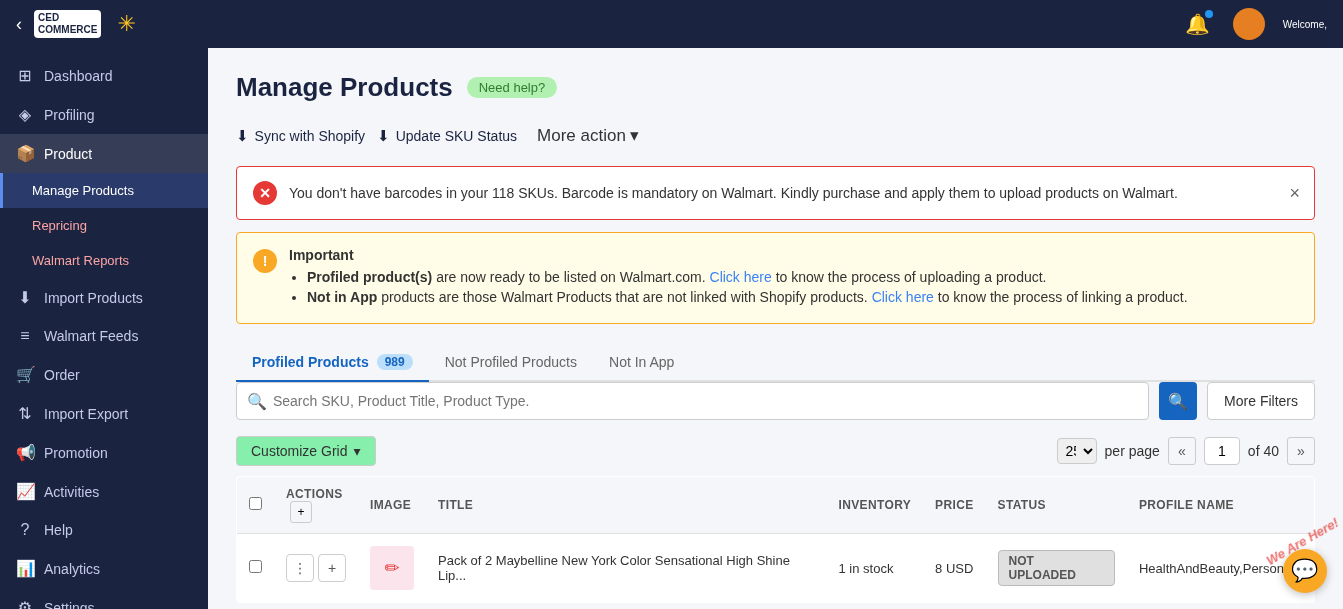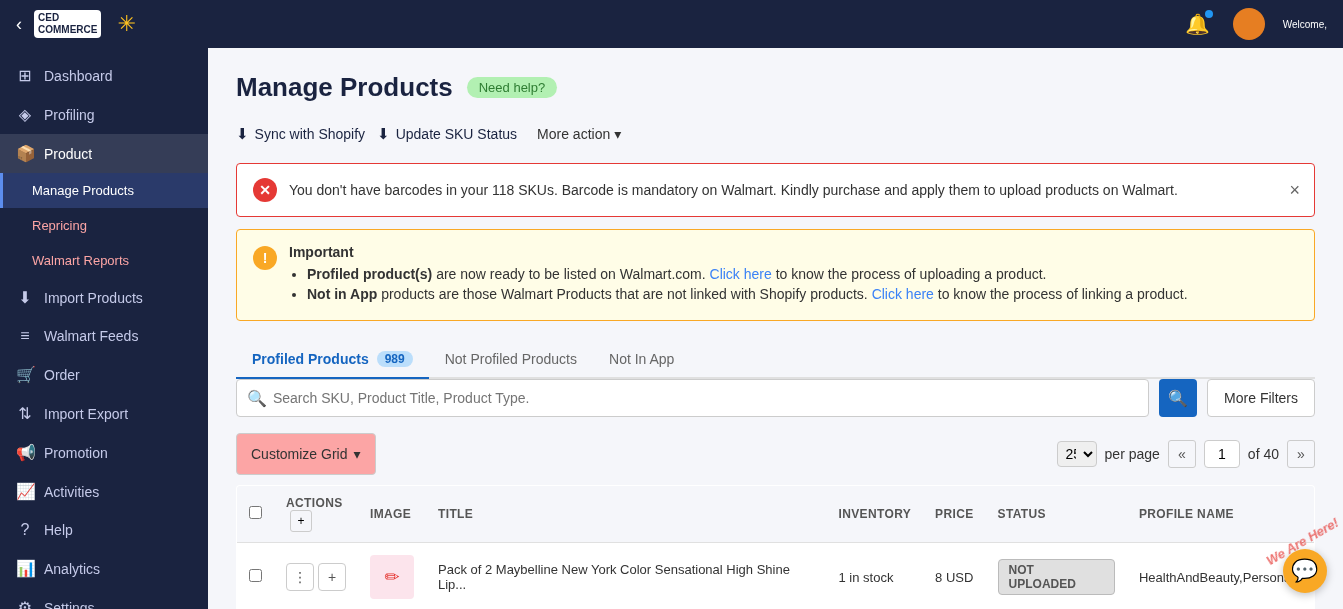--- a/index.html
+++ b/index.html
@@ -155,21 +155,21 @@
       font-size: 14px;
       cursor: pointer;
       padding: 4px 0;
     }
     .toolbar-btn .btn-icon { font-size: 15px; }
     .more-action-btn {
       display: flex; align-items: flex-end; gap: 4px;
       background: none;
       border: none;
       color: #333;
-      font-size: 14px;
+      font-size: 17px;
       cursor: pointer;
       padding: 4px 8px;
     }
 
     
     .alert-error {
       border: 1.5px solid #e53935;
       border-radius: 4px;
       background: #fff;
       padding: 14px 16px;
@@ -302,23 +302,23 @@
 
     
     .table-controls {
       display: flex;
       align-items: center;
       justify-content: space-between;
       margin-bottom: 10px;
     }
     .customize-grid-btn {
       border: 1px solid #ccc;
-      background: #fca5a5;
-      border-radius: 4px;
-      padding: 12px 14px;
+      background: #86efac;
+      border-radius: 4px;
+      padding: 6px 14px;
       font-size: 14px;
       cursor: pointer;
       display: flex; align-items: center; gap: 6px;
       color: #333;
     }
     .pagination-wrap {
       display: flex; align-items: center; gap: 8px; font-size: 14px; color: #333;
     }
     .page-select {
       border: 1px solid #ccc;

